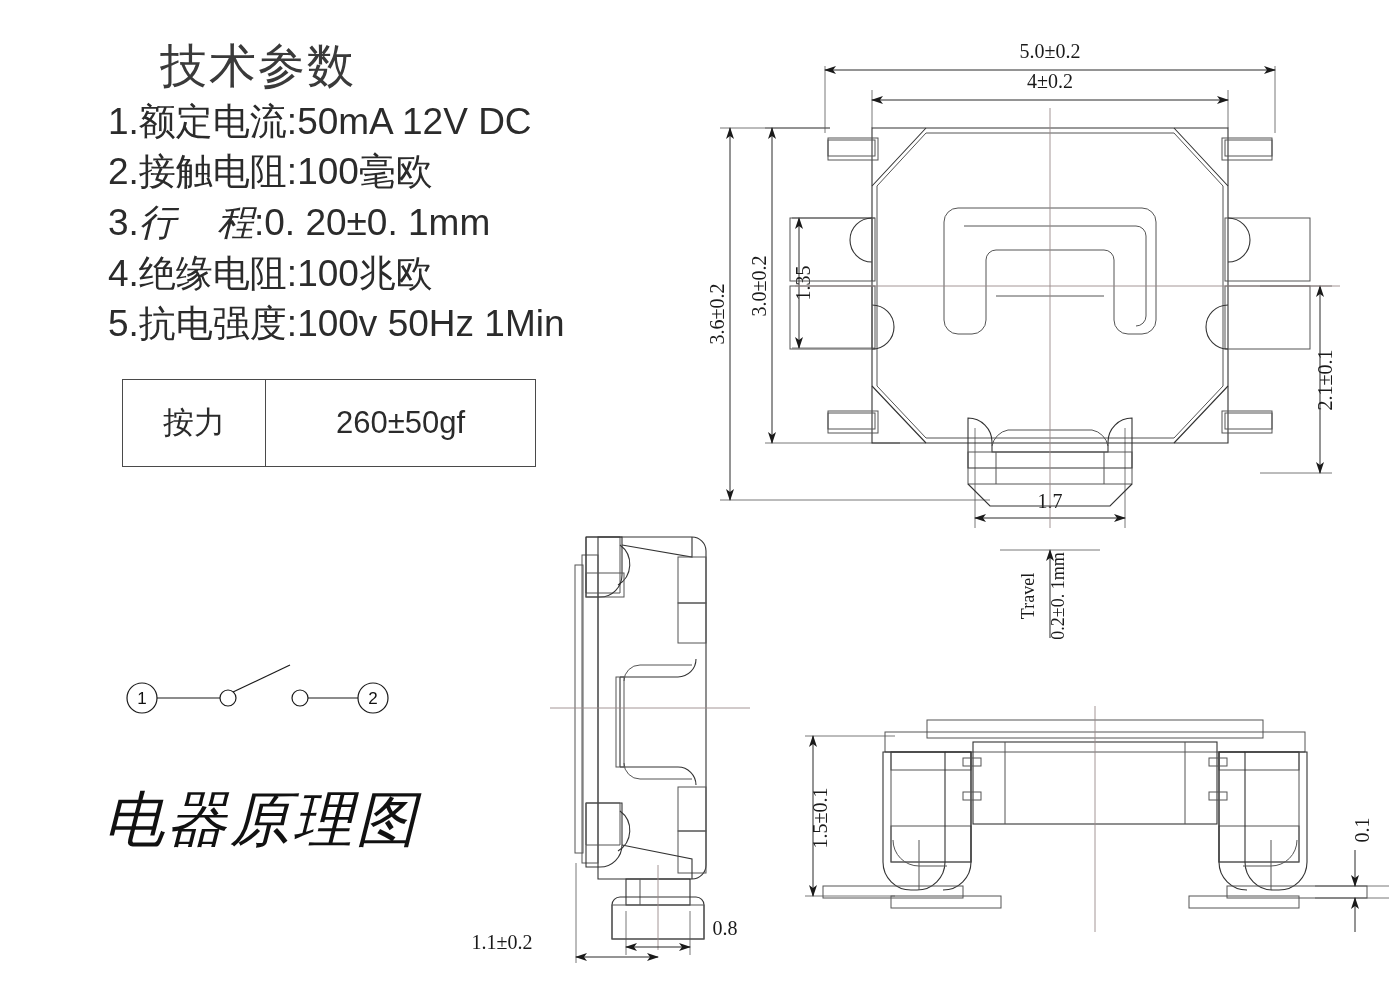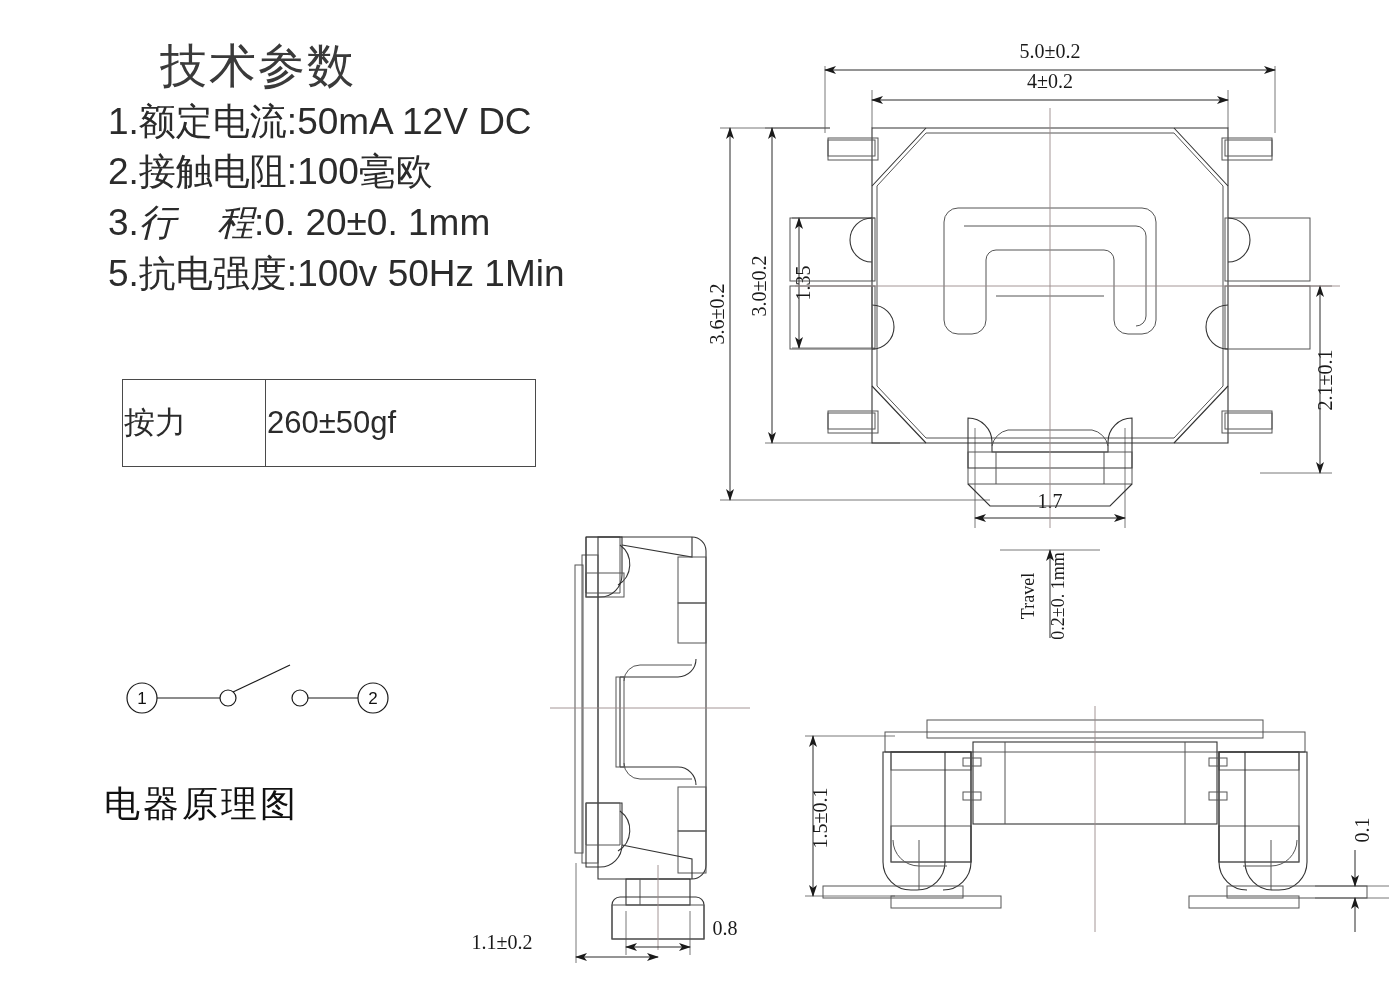--- a/index.html
+++ b/index.html
@@ -57,20 +57,21 @@
     position: absolute;
     left: 122px;
     top: 379px;
     width: 407px;
     border-collapse: collapse;
     table-layout: fixed;
   }
   #param-table td {
     border: 1.6px solid #4a4a4a;
     height: 84px;
+    text-align: center;
     vertical-align: middle;
     font-family: "Liberation Sans", sans-serif;
     font-size: 31px;
     color: #2b2b2b;
     white-space: nowrap;
   }
   #param-table td.col-key { width: 140px; }
   #param-table td.col-val { width: 267px; }
 
   
@@ -79,24 +80,25 @@
     left: 120px;
     top: 655px;
     width: 300px;
     height: 80px;
   }
   #schematic-caption {
     position: absolute;
     left: 104px;
     top: 780px;
     font-family: "Liberation Serif", serif;
-    font-size: 36px;
+    font-size: 60px;
     letter-spacing: 3px;
     color: #111;
     white-space: nowrap;
+    font-style: italic;
   }
 
   
   .view-svg { position: absolute; display: block; }
   #top-view-svg   { left: 700px; top: 28px;  }
   #side-view-svg  { left: 430px; top: 515px; }
   #front-view-svg { left: 795px; top: 700px; }
 
   svg text {
     font-family: "Liberation Serif", serif;
@@ -127,20 +129,23 @@
     </div>
 
     <div class="spec-line">
       <span class="spec-num">2.</span><span class="spec-label">接触电阻</span><span>:</span><span class="spec-val">100毫欧</span>
     </div>
 
     <div class="spec-line">
       <span class="spec-num">3.</span><span class="spec-label" style="white-space:pre;font-style:italic;">行    程</span><span>:</span><span class="spec-val">0. 20±0. 1mm</span>
     </div>
 
+    <div class="spec-line">
+      <span class="spec-num">4.</span><span class="spec-label">绝缘电阻</span><span>:</span><span class="spec-val">100兆欧</span>
+    </div>
 
     <div class="spec-line">
       <span class="spec-num">5.</span><span class="spec-label">抗电强度</span><span>:</span><span class="spec-val">100v  50Hz  1Min</span>
     </div>
   </div>
 
   <table id="param-table">
     <tbody>
       <tr>
         <td class="col-key">按力</td>

